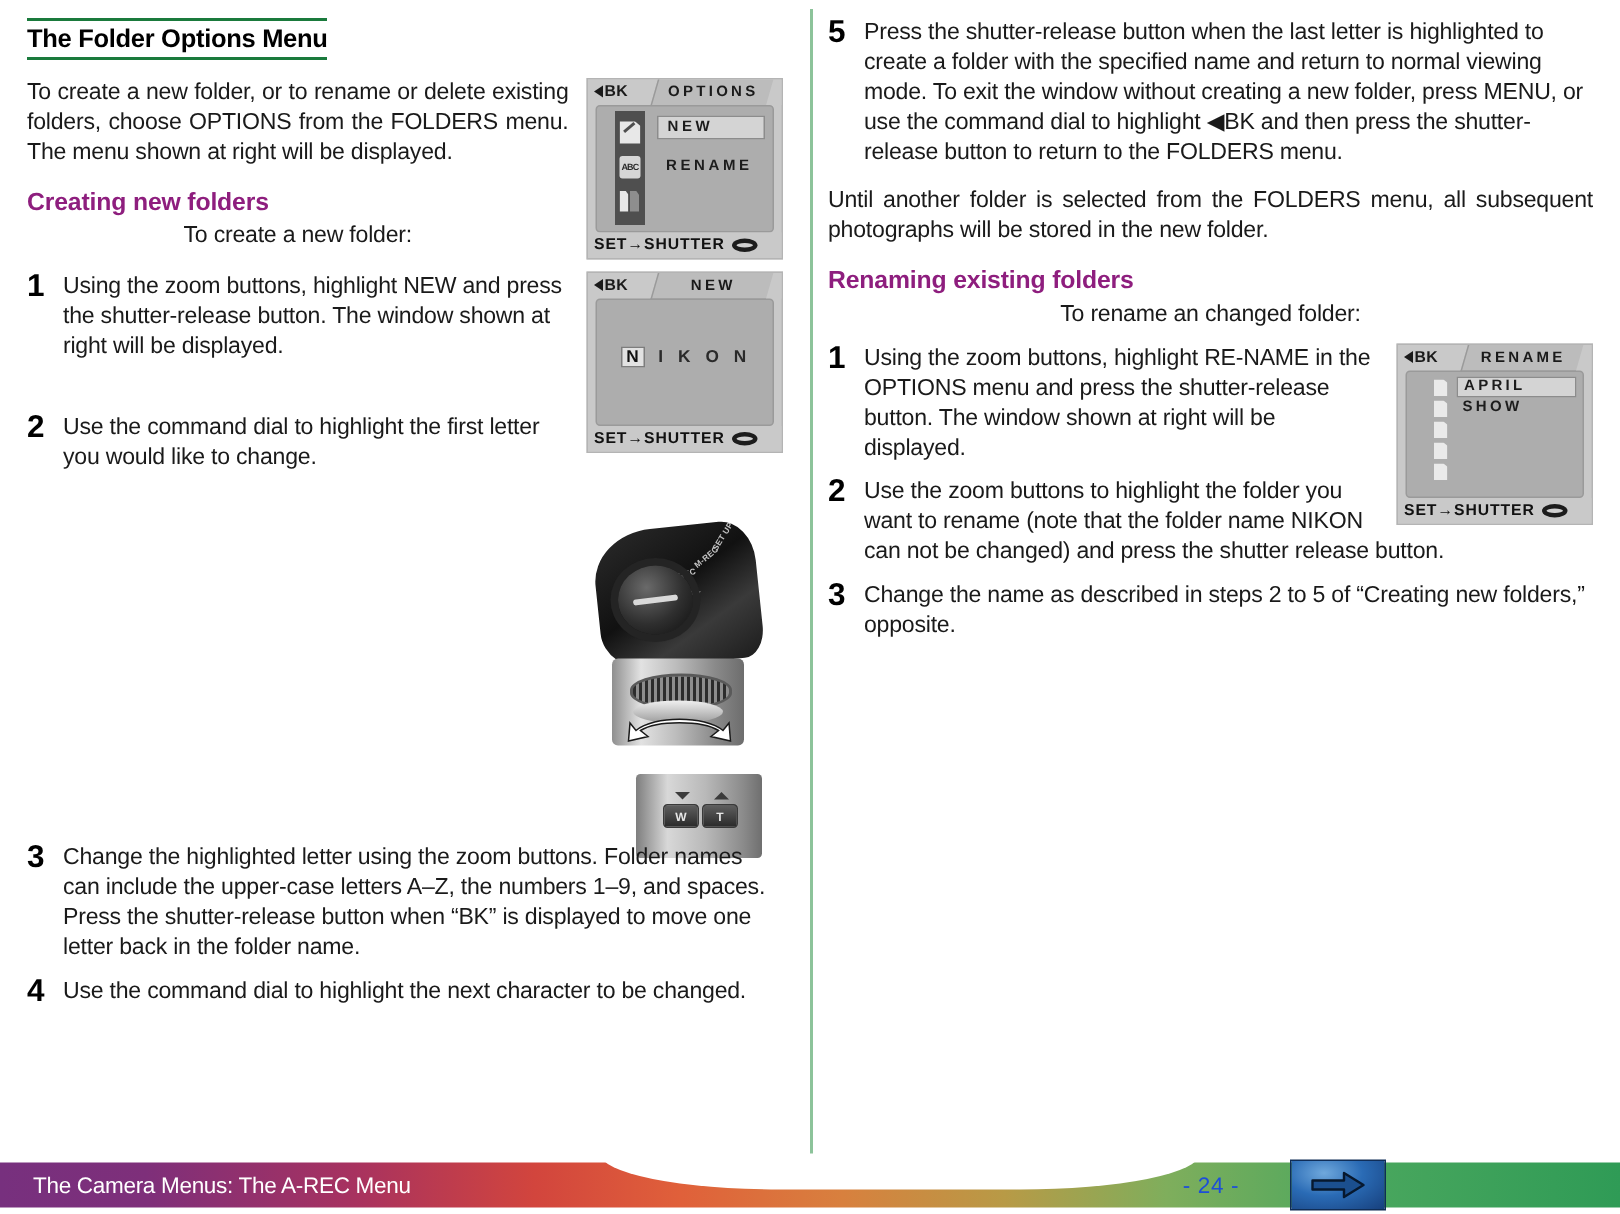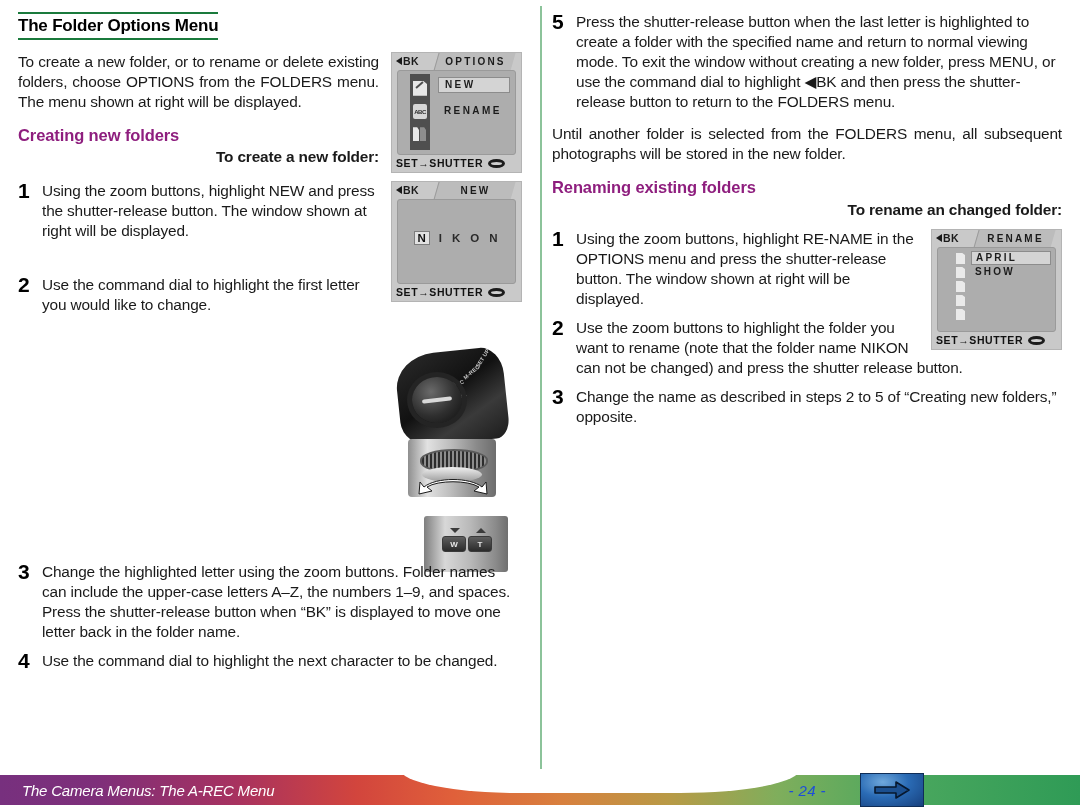--- a/index.html
+++ b/index.html
@@ -68,21 +68,21 @@
 
   
   .para {
     font-size: 15.4px;
     line-height: 1.30;
     text-align: justify;
     color: #1a1a1a;
     margin: 0 0 9px 0;
     letter-spacing: -0.15px;
   }
-  .para.nojust { text-align: right; font-weight: bold; }
+  .para.nojust { text-align: center; }
 
   
   .step {
     position: relative;
     padding-left: 24px;
     margin: 0 0 9px 0;
   }
   .step-num {
     position: absolute;
     left: 0;
@@ -447,21 +447,20 @@
     border-bottom: 5px solid #3b3b3b;
   }
 
   
   .footer {
     position: absolute;
     left: 0;
     bottom: 0;
     width: 932px;
     height: 40px;
-    font-style: italic;
   }
   .footer-bar {
     position: absolute;
     left: 0;
     top: 6px;
     width: 1080px;
     height: 30px;
     background: linear-gradient(90deg,
       #77307e 0%, #7e2f7a 9%, #a8325f 22%,
       #d2453d 33%, #e0603a 42%, #d8803e 52%,

